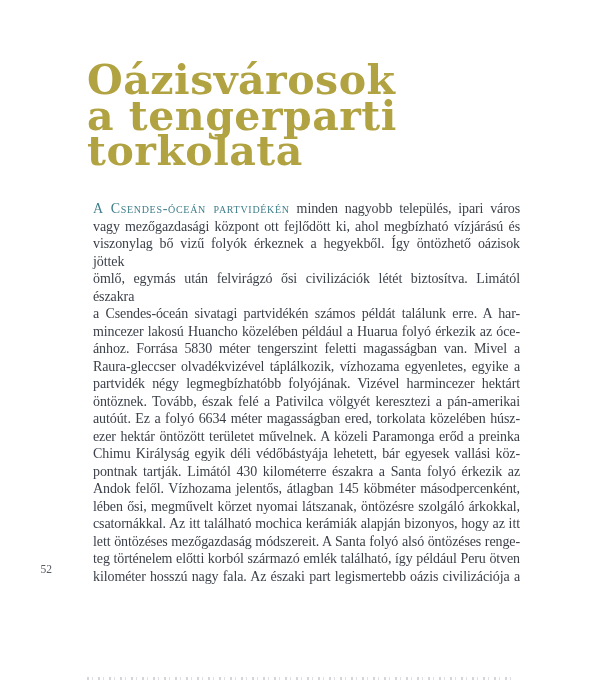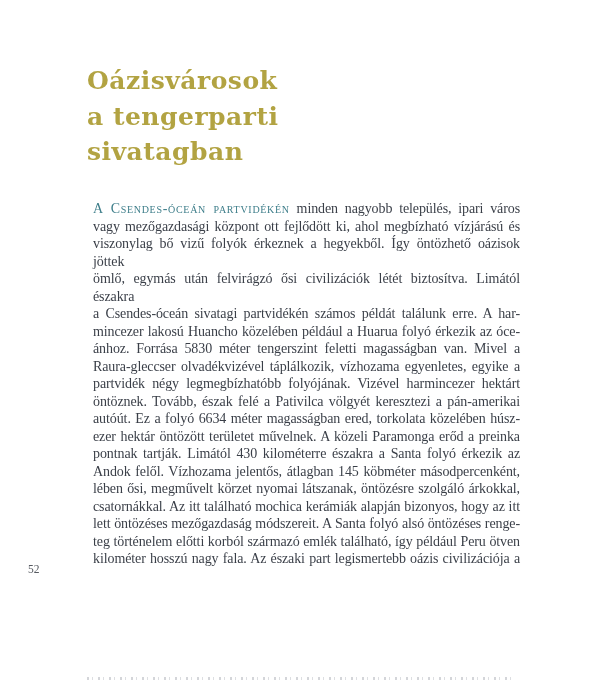--- a/index.html
+++ b/index.html
@@ -15,21 +15,21 @@
     overflow: hidden;
     font-family: "Liberation Serif", serif;
   }
   .chapter-title {
     position: absolute;
     left: 87px;
     top: 63px;
     margin: 0;
     font-family: "DejaVu Serif", serif;
     font-weight: 700;
-    font-size: 25px;
+    font-size: 41px;
     line-height: 35.5px;
     letter-spacing: 0.5px;
     color: #b2a342;
   }
   .body-text {
     position: absolute;
     left: 93px;
     top: 200px;
     width: 427px;
     font-size: 14px;
@@ -45,21 +45,21 @@
   .lead-in {
     font-variant: small-caps;
     letter-spacing: 0.7px;
     color: #3e7e8a;
   }
   .page-number {
     position: absolute;
     left: 28px;
     top: 563px;
     width: 24px;
-    text-align: left;
+    text-align: right;
     font-size: 11.5px;
     color: #565a60;
   }
   
   .next-line-cutoff {
     position: absolute;
     left: 87px;
     top: 677px;
     width: 427px;
     height: 3px;
@@ -76,36 +76,37 @@
 </head>
 <body>
 
 <div class="page" style="background: rgb(255, 255, 255);">
 
   <div class="page-number">52</div>
 
   <h1 class="chapter-title" style="color: rgb(178, 163, 66);">
     <div>Oázisvárosok</div>
     <div>a tengerparti</div>
-    <div>sivatagban</div>
+    <div>torkolata</div>
   </h1>
 
   <div class="body-text" id="body-text" style="color: rgb(58, 63, 72);">
       <div class="body-line"><span class="lead-in" style="color: rgb(62, 126, 138);">A Csendes-óceán partvidékén</span> minden nagyobb település, ipari város</div>
       <div class="body-line">vagy mezőgazdasági központ ott fejlődött ki, ahol megbízható vízjárású és</div>
       <div class="body-line">viszonylag bő vizű folyók érkeznek a hegyekből. Így öntözhető oázisok jöttek</div>
       <div class="body-line">ömlő, egymás után felvirágzó ősi civilizációk létét biztosítva. Limától északra</div>
       <div class="body-line">a Csendes-óceán sivatagi partvidékén számos példát találunk erre. A har-</div>
       <div class="body-line">mincezer lakosú Huancho közelében például a Huarua folyó érkezik az óce-</div>
       <div class="body-line">ánhoz. Forrása 5830 méter tengerszint feletti magasságban van. Mivel a</div>
       <div class="body-line">Raura-gleccser olvadékvizével táplálkozik, vízhozama egyenletes, egyike a</div>
       <div class="body-line">partvidék négy legmegbízhatóbb folyójának. Vizével harmincezer hektárt</div>
       <div class="body-line">öntöznek. Tovább, észak felé a Pativilca völgyét keresztezi a pán-amerikai</div>
       <div class="body-line">autóút. Ez a folyó 6634 méter magasságban ered, torkolata közelében húsz-</div>
       <div class="body-line">ezer hektár öntözött területet művelnek. A közeli Paramonga erőd a preinka</div>
+      <div class="body-line">Chimu Királyság egyik déli védőbástyája lehetett, bár egyesek vallási köz-</div>
       <div class="body-line">pontnak tartják. Limától 430 kilométerre északra a Santa folyó érkezik az</div>
       <div class="body-line">Andok felől. Vízhozama jelentős, átlagban 145 köbméter másodpercenként,</div>
       <div class="body-line">lében ősi, megművelt körzet nyomai látszanak, öntözésre szolgáló árkokkal,</div>
       <div class="body-line">csatornákkal. Az itt található mochica kerámiák alapján bizonyos, hogy az itt</div>
       <div class="body-line">lett öntözéses mezőgazdaság módszereit. A Santa folyó alsó öntözéses renge-</div>
       <div class="body-line">teg történelem előtti korból származó emlék található, így például Peru ötven</div>
       <div class="body-line">kilométer hosszú nagy fala. Az északi part legismertebb oázis civilizációja a</div>
     </div>
 
   <div class="next-line-cutoff"></div>

